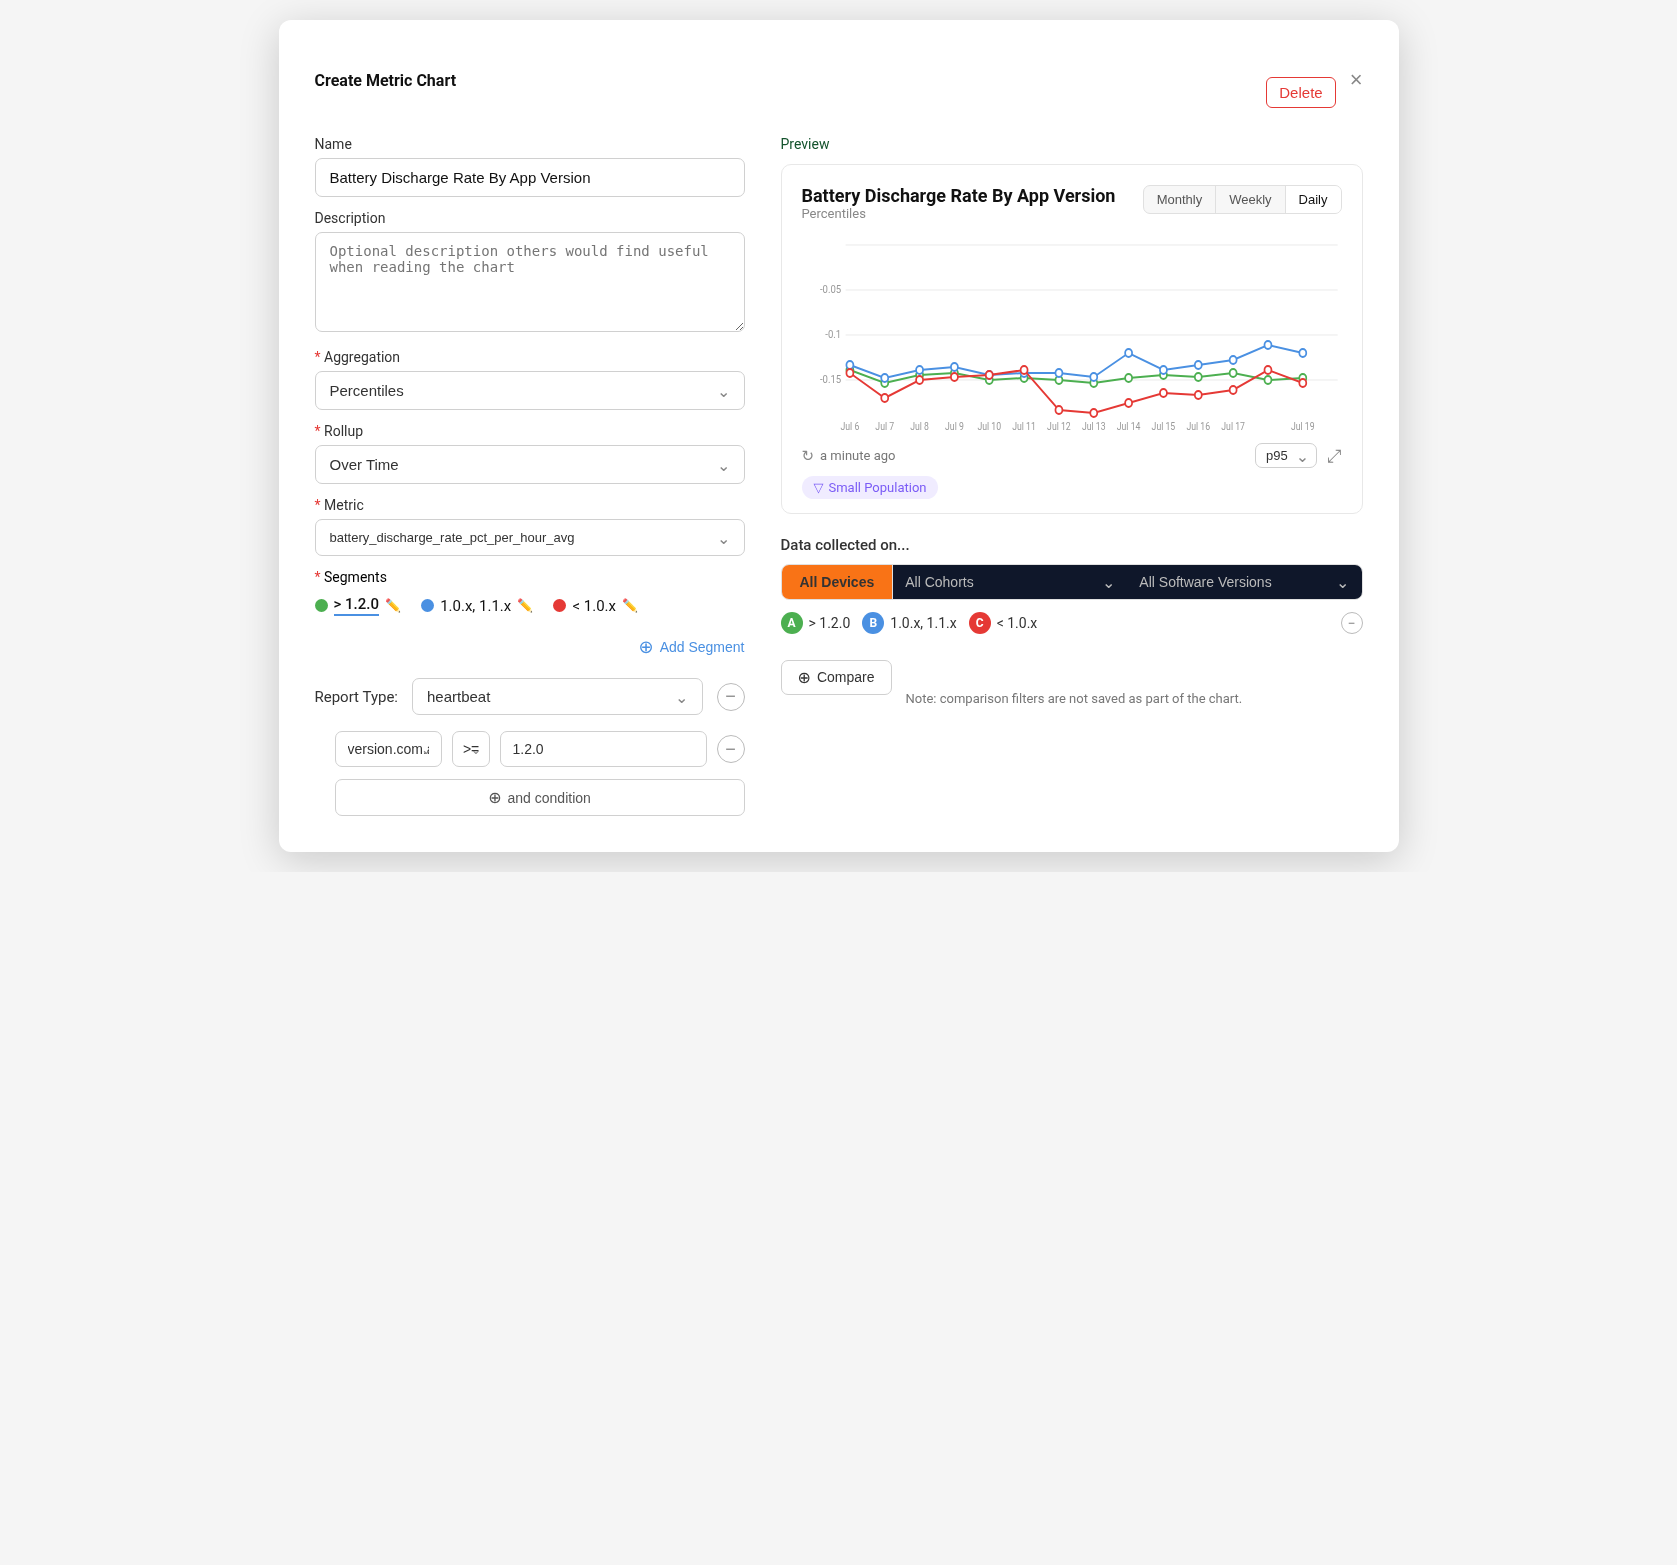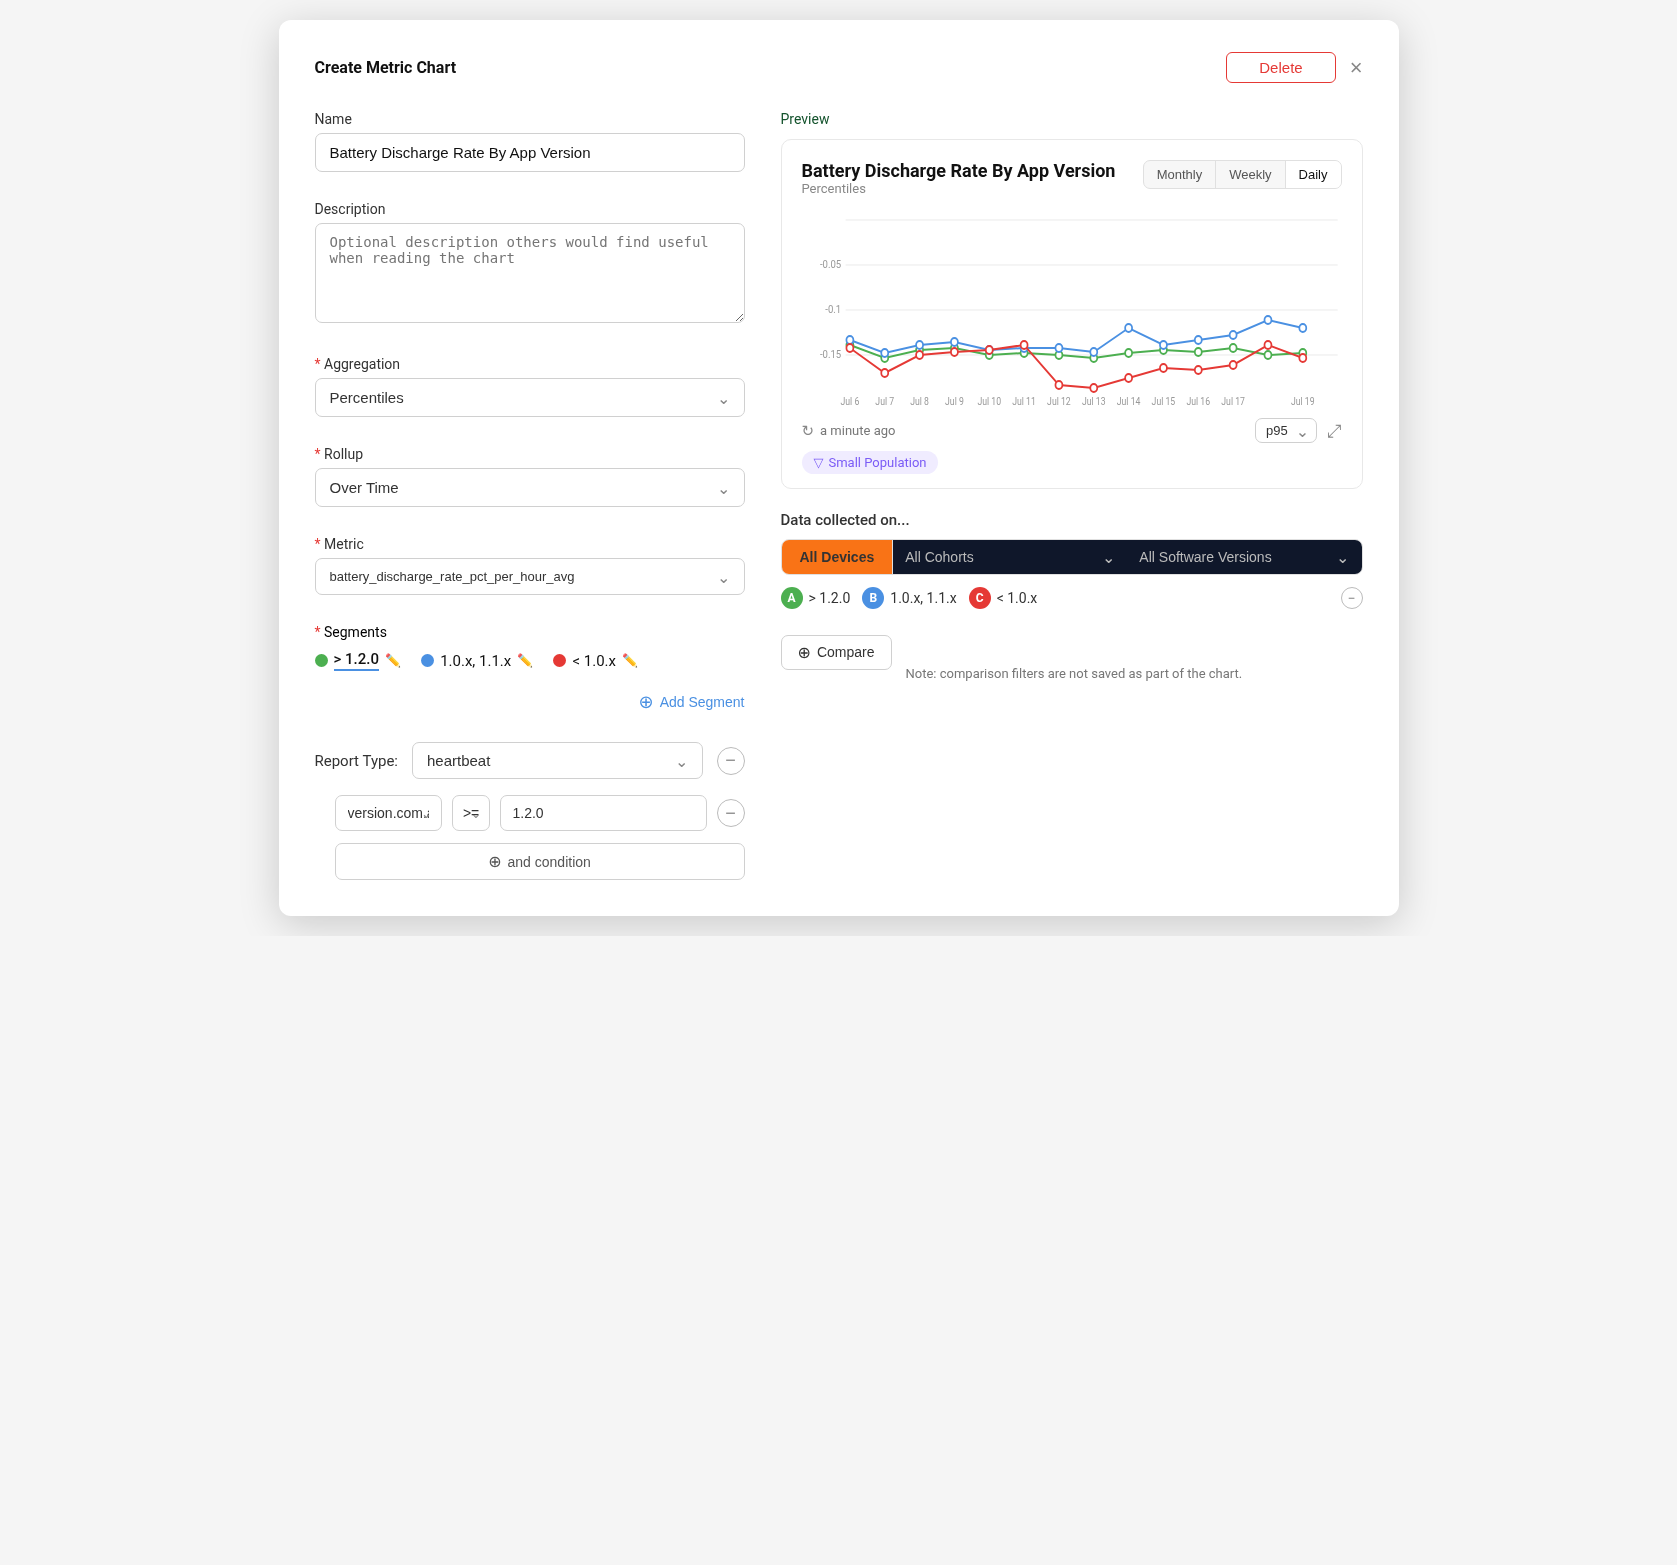--- a/index.html
+++ b/index.html
@@ -33,24 +33,25 @@
     .header-actions {
       display: flex;
       align-items: center;
       gap: 14px;
     }
     .delete-btn {
       border: 1.5px solid #e53935;
       color: #e53935;
       background: #fff;
       border-radius: 6px;
-      padding: 6px 32px;
+      padding: 6px 12px;
       font-size: 15px;
       font-weight: 500;
       cursor: pointer;
+      margin-top: 25px;
     }
     .close-btn {
       background: none;
       border: none;
       font-size: 22px;
       color: #888;
       cursor: pointer;
       line-height: 1;
     }
     .main-layout {
@@ -59,21 +60,21 @@
     }
     .left-panel {
       width: 430px;
       flex-shrink: 0;
     }
     .right-panel {
       flex: 1;
       min-width: 0;
     }
     .form-group {
-      margin-bottom: 29px;
+      margin-bottom: 13px;
     }
     .form-label {
       font-size: 14px;
       color: #333;
       margin-bottom: 6px;
       display: block;
     }
     .form-label.required::before {
       content: '* ';
       color: #e53935;

